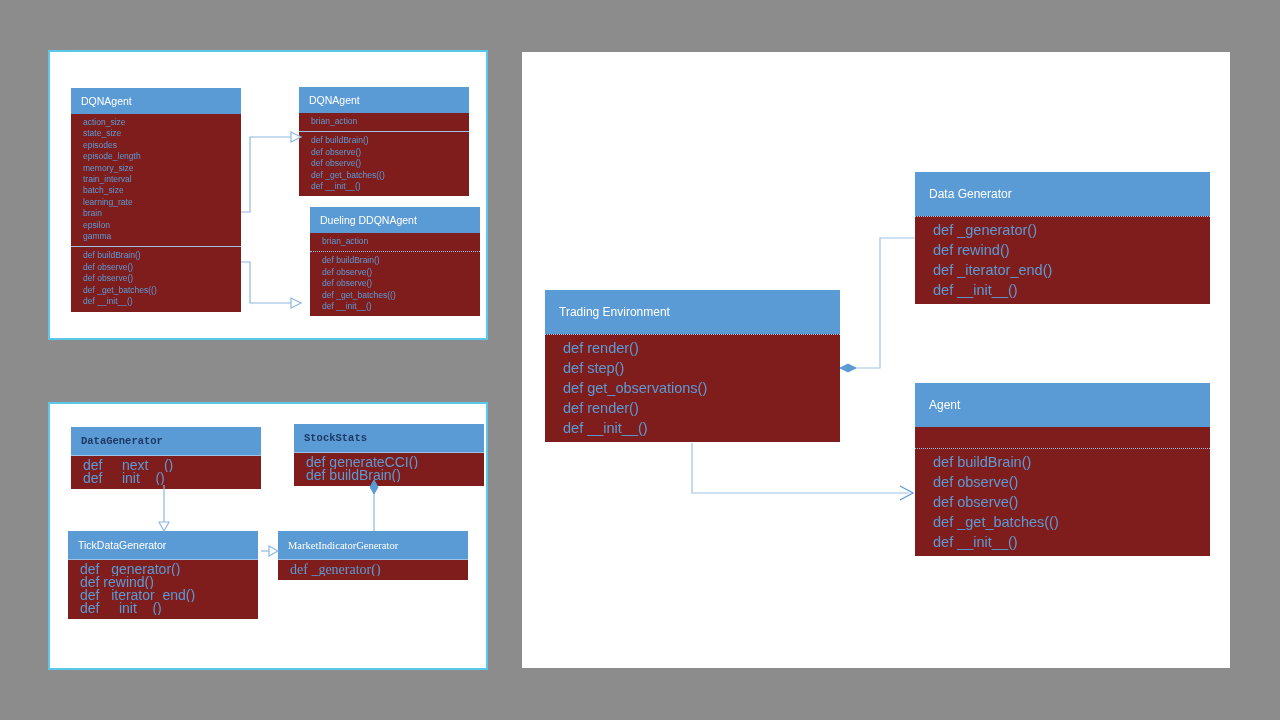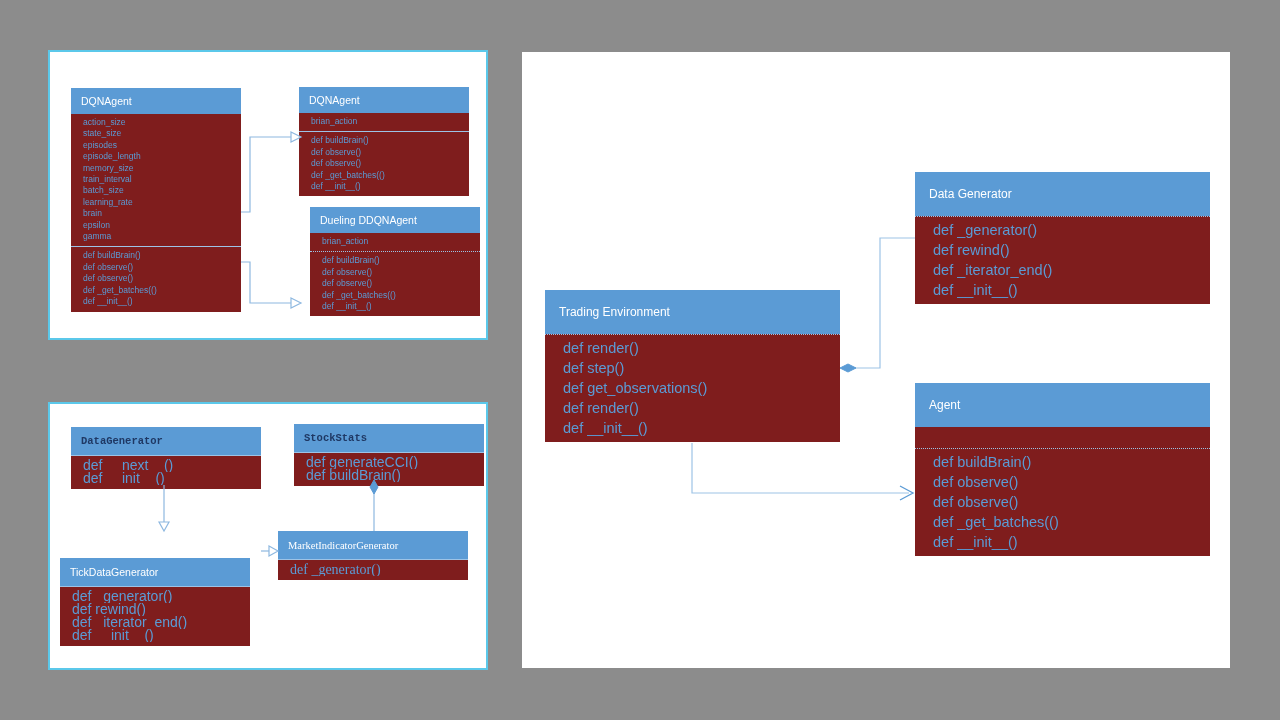--- a/index.html
+++ b/index.html
@@ -208,21 +208,21 @@
       </div>
       <div class="uml-body">
         <div class="sep-solid"></div>
         <div class="uml-compartment">
           <div class="uml-row">def generateCCI()</div>
           <div class="uml-row">def buildBrain()</div>
         </div>
       </div>
     </div>
 
-    <div class="uml sz-s2" style="left:10px; top:127px; width:190px;margin-top:27px;">
+    <div class="uml sz-s2" style="left:18px; top:127px; width:190px;">
       <div class="uml-header">
         <span>TickDataGenerator</span>
       </div>
       <div class="uml-body">
         <div class="sep-solid"></div>
         <div class="uml-compartment">
           <div class="uml-row">def _generator()</div>
           <div class="uml-row">def rewind()</div>
           <div class="uml-row">def _iterator_end()</div>
           <div class="uml-row">def __init__()</div>

